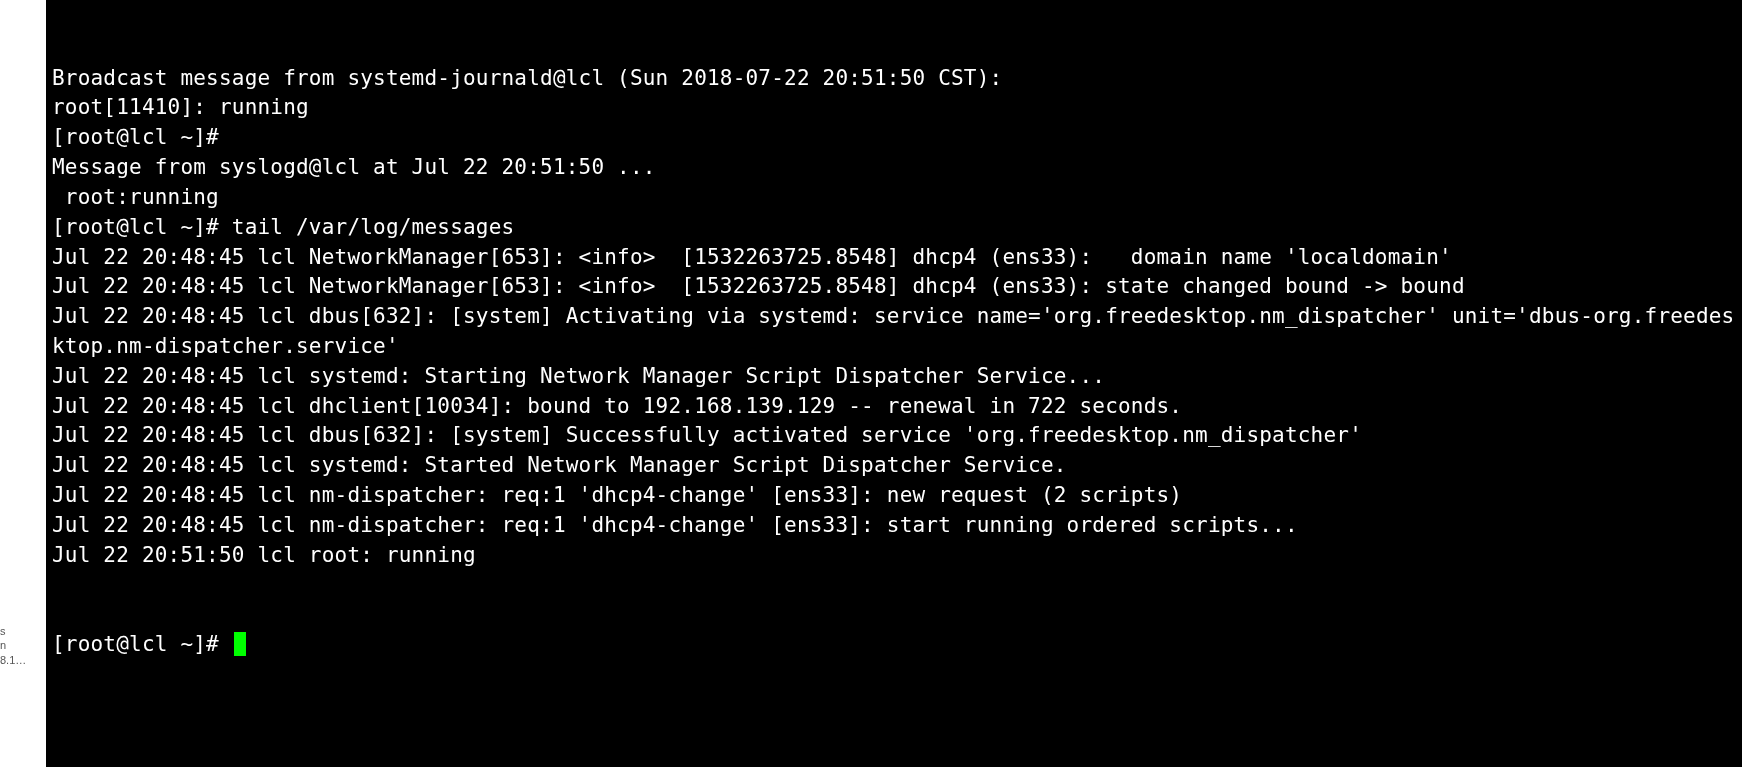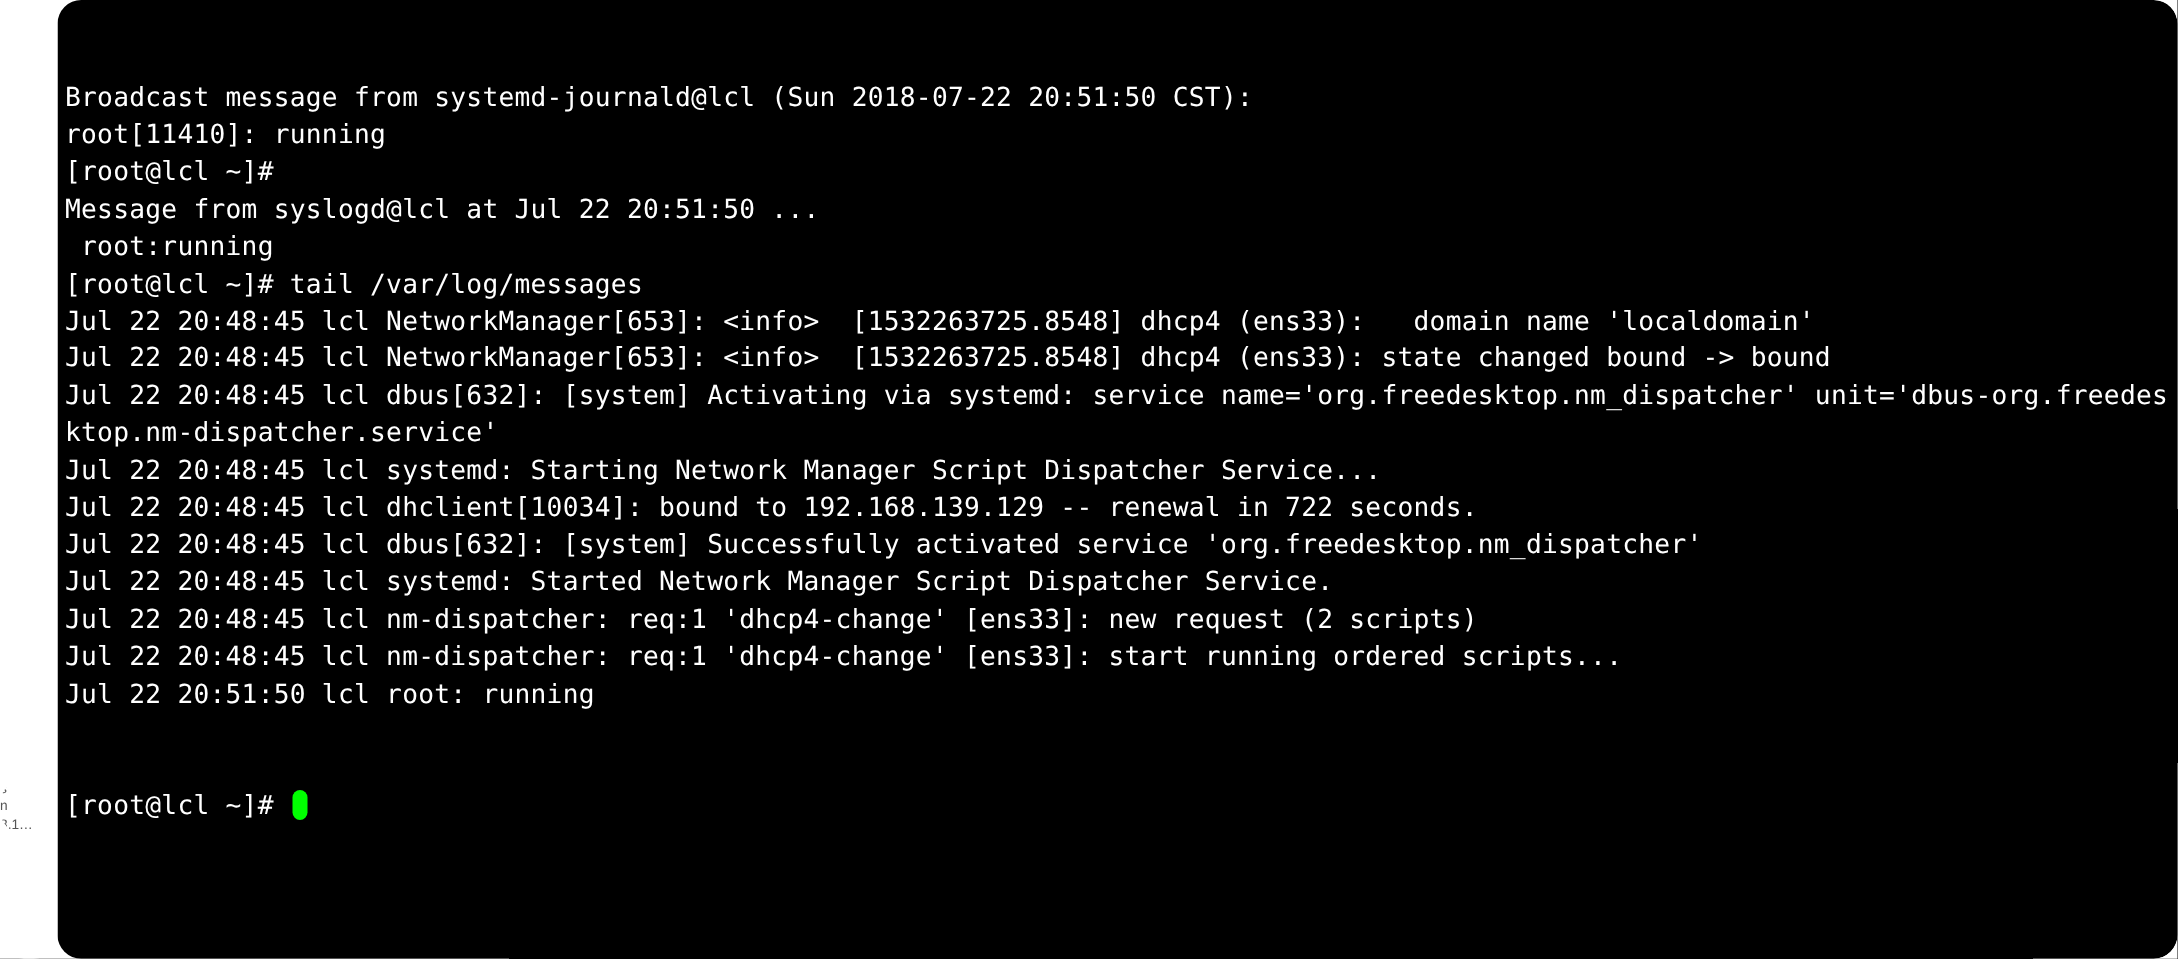--- a/index.html
+++ b/index.html
@@ -1,19 +1,18 @@
 <!DOCTYPE html>
 <html><head>
   <meta charset="utf-8">
   <style>
     * {
       margin: 0;
       padding: 0;
       box-sizing: border-box;
-      border-radius: 19px;
     }
     body {
       background: #ffffff;
       font-family: "DejaVu Sans Mono", "Liberation Mono", Consolas, monospace;
       font-size: 21px;
       line-height: 1.42;
       width: 1742px;
       height: 767px;
       overflow: hidden;
       display: flex;

